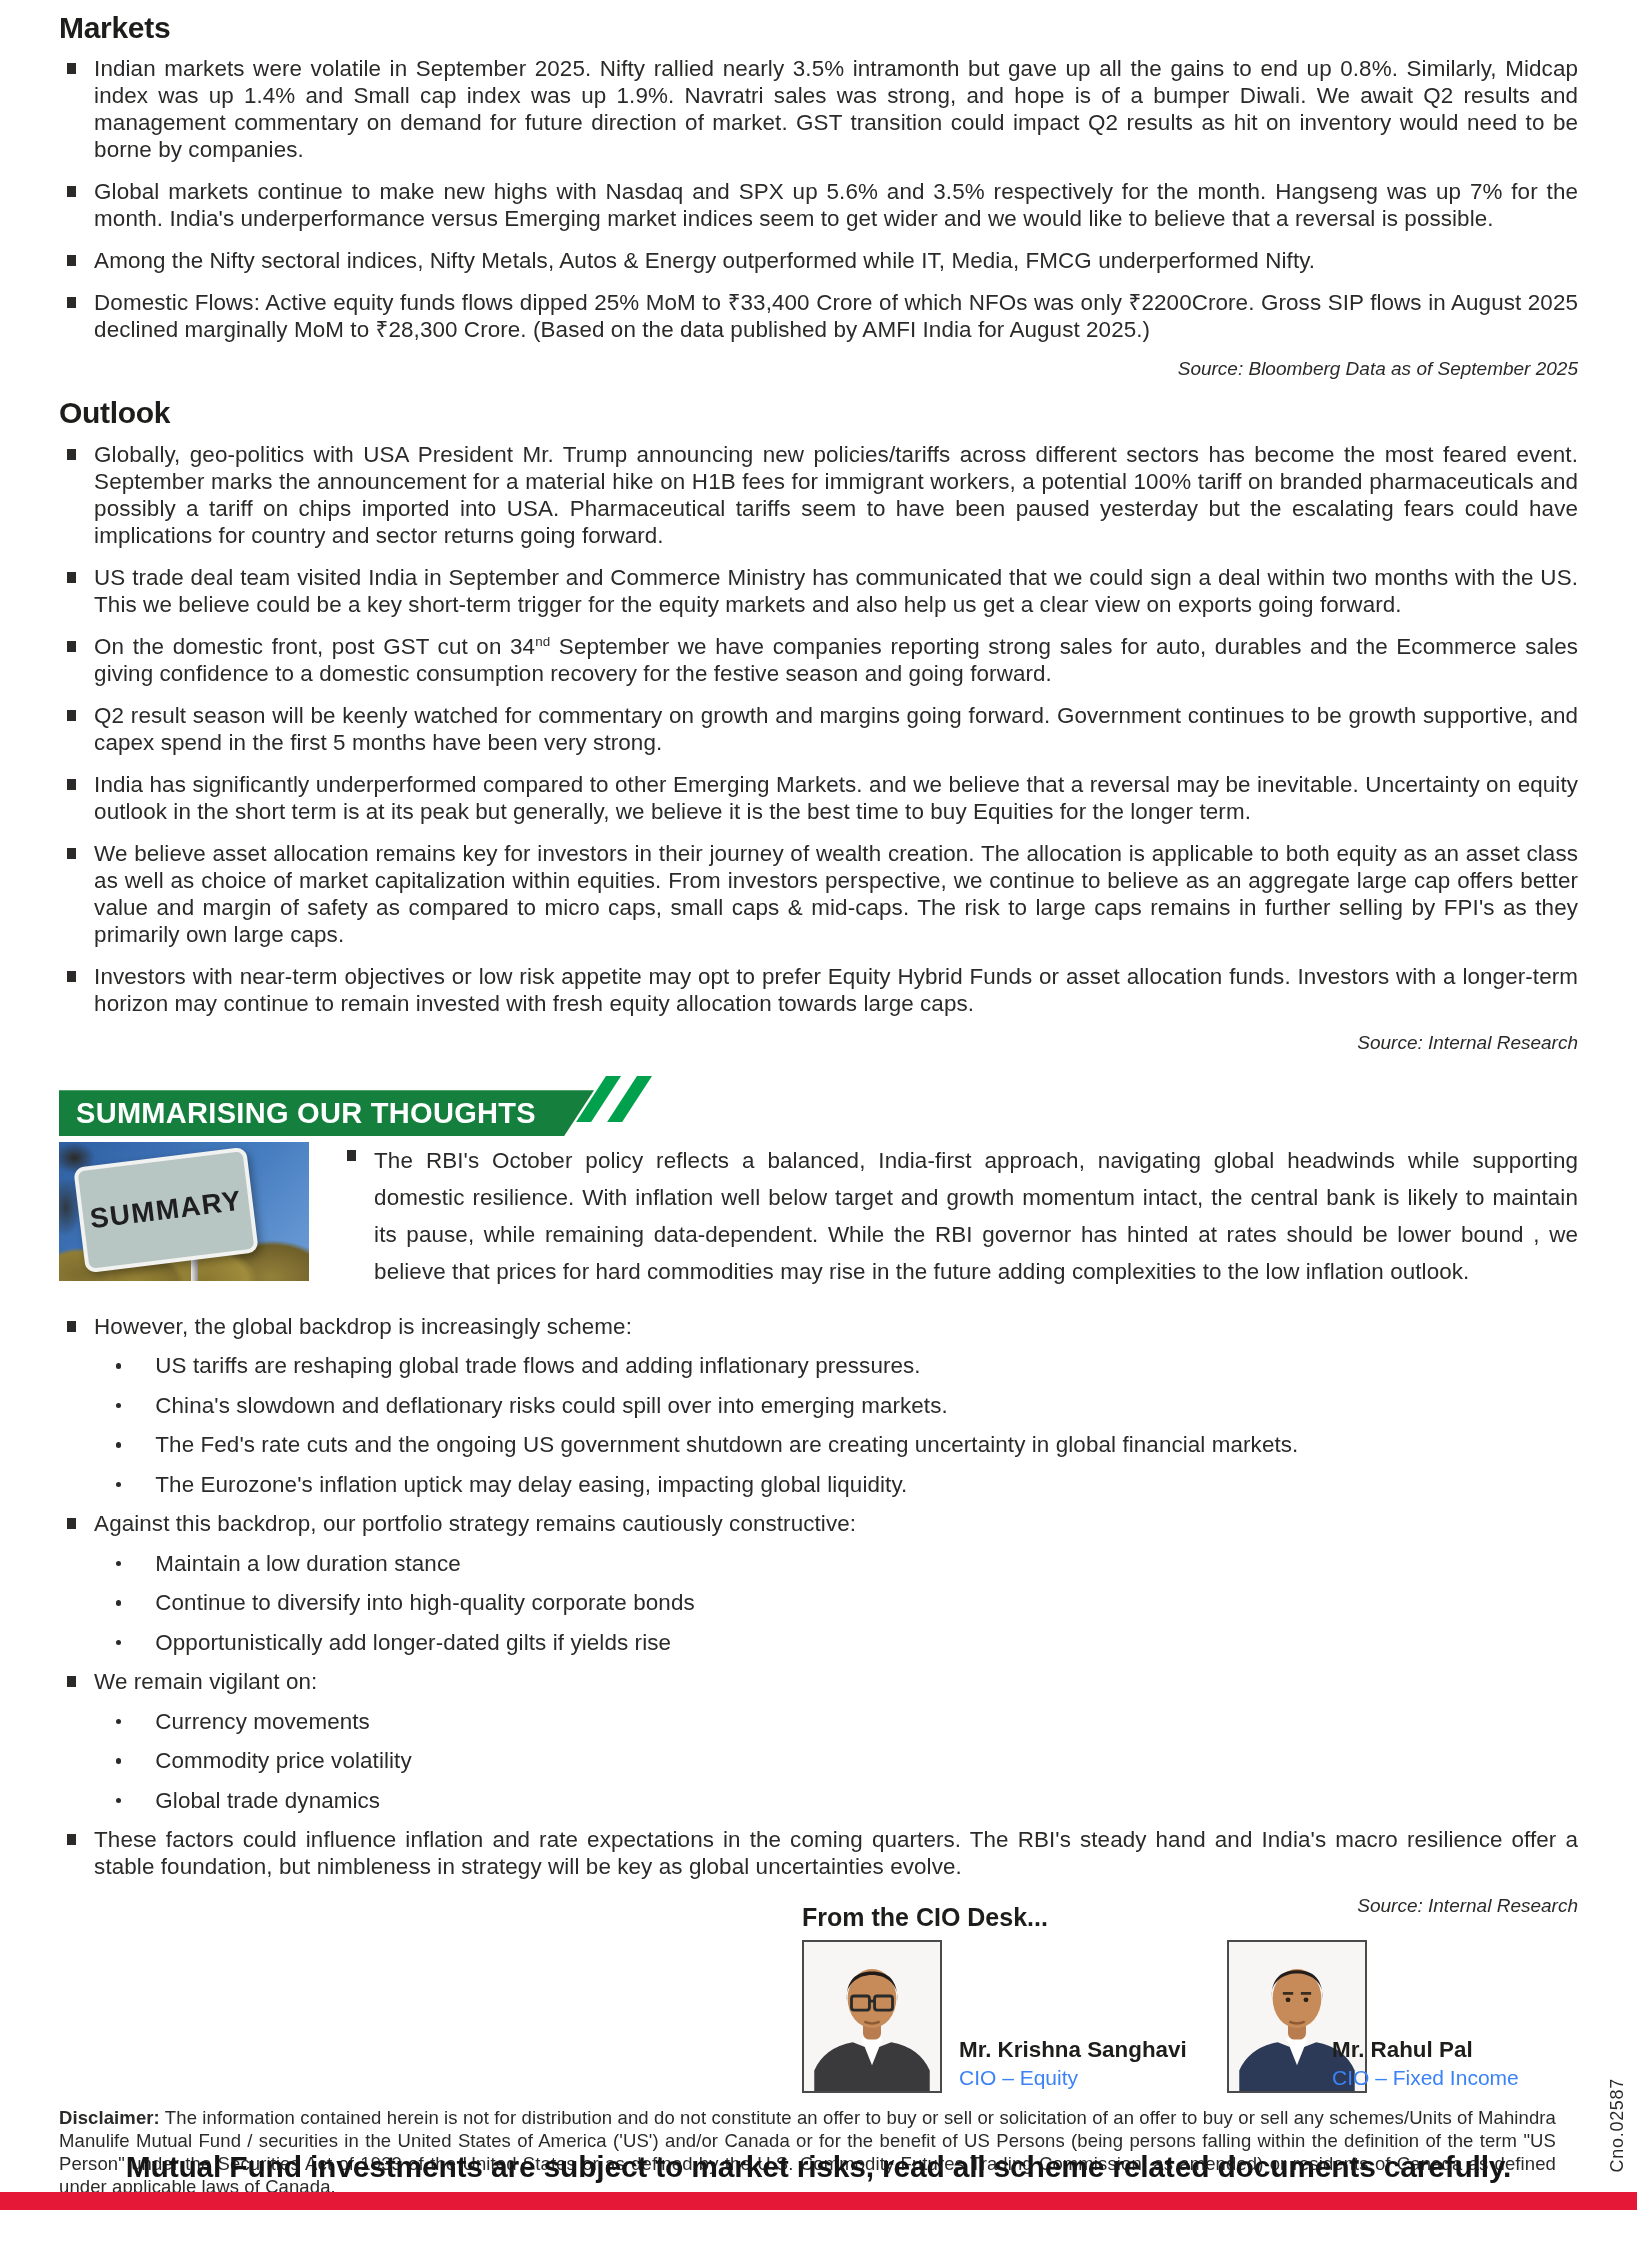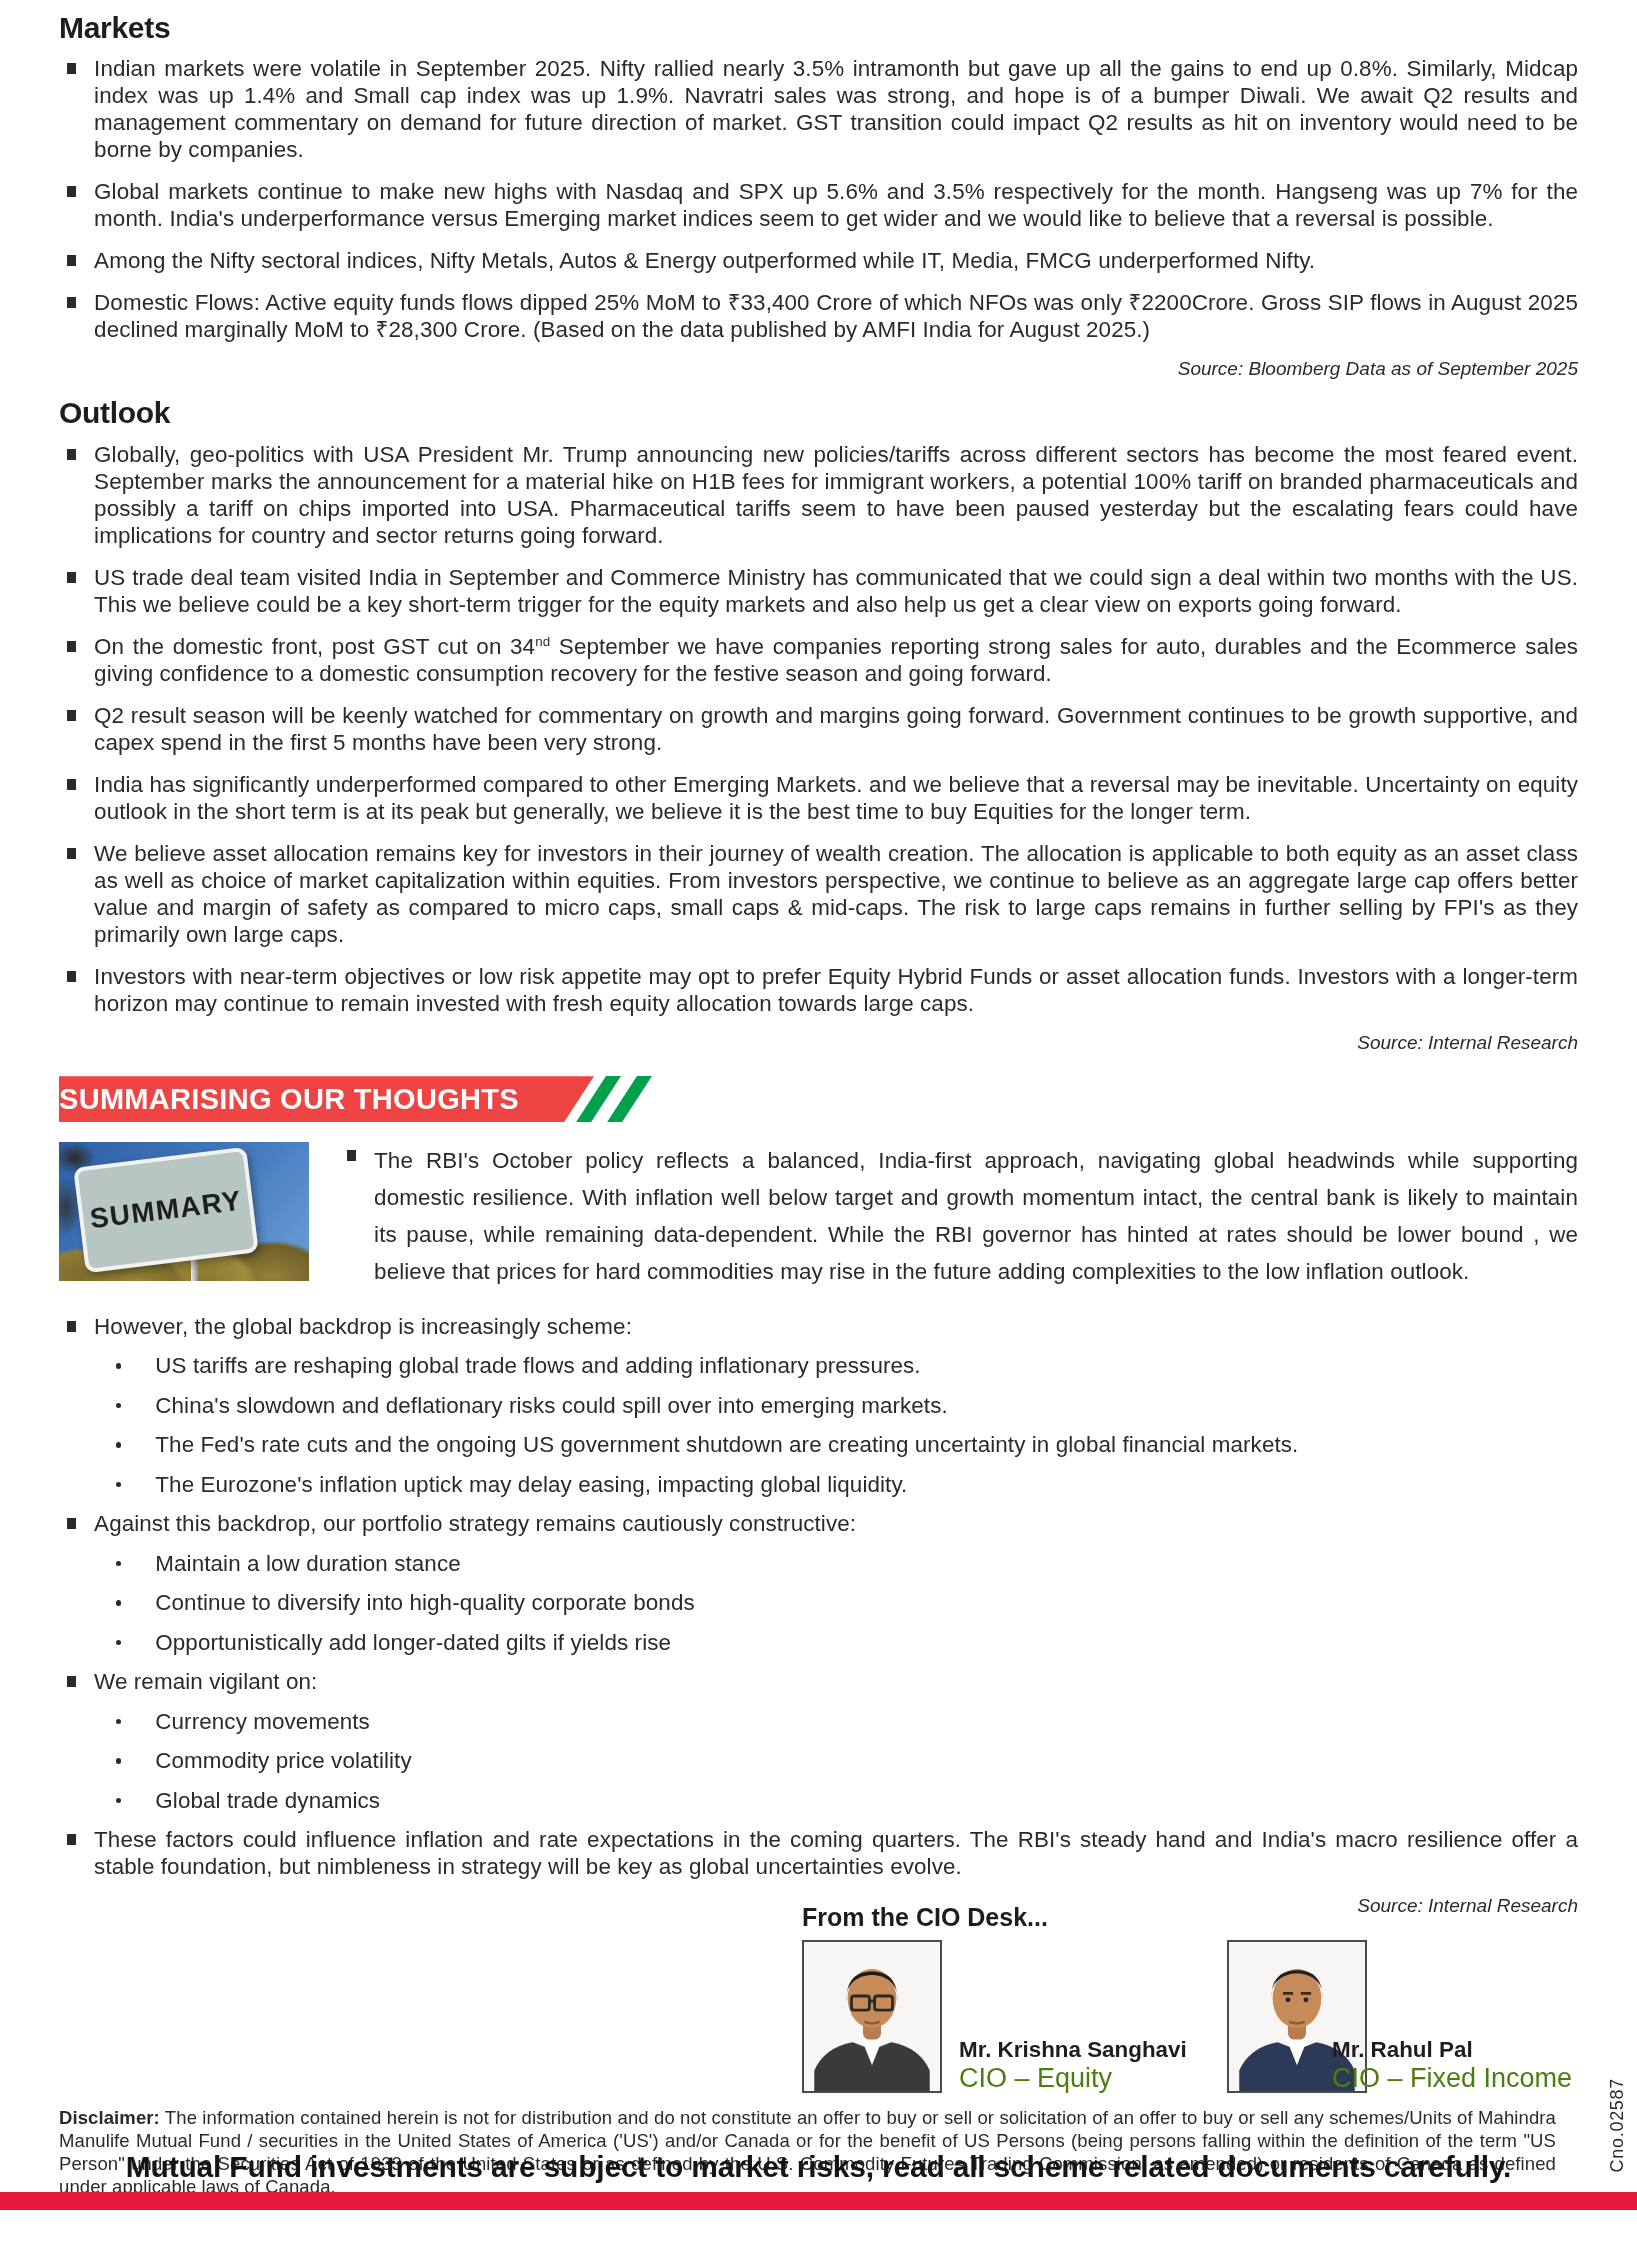--- a/index.html
+++ b/index.html
@@ -12,23 +12,23 @@
   .b{display:flex;align-items:flex-start;margin:0 0 15px 0;}
   .sq{width:8.6px;height:11.2px;background:#2b2a29;margin:8px 18.5px 0 8px;flex:none;}
   .bt{font-size:22.4px;line-height:27px;text-align:justify;letter-spacing:0.1px;flex:1;}
   .src{font-size:19px;font-style:italic;text-align:right;margin:1.3px 0 16px 0;color:#2b2a29;}
   .src.tight{margin:5.3px 0 0 0;}
   sup{font-size:60%;vertical-align:super;line-height:0;}
 
   
   .banner{position:relative;height:46px;margin-top:22.4px;}
   .banner-red{
-    position:absolute;left:0;top:0;width:535px;height:46px;background:#ef4444;
+    position:absolute;left:0;top:14px;width:535px;height:46px;background:#15803d;
     clip-path:polygon(0 0,100% 0,calc(100% - 30px) 100%,0 100%);
-    display:flex;align-items:center;box-sizing:border-box;
+    display:flex;align-items:center;padding-left:17px;box-sizing:border-box;
   }
   .banner-label{color:#ffffff;font-size:29px;font-weight:700;letter-spacing:0.3px;white-space:nowrap;}
   .stripe{position:absolute;top:0;width:14.5px;height:46px;background:#00A04D;transform:skewX(-33deg);transform-origin:top left;}
   .s1{left:547px;}.s2{left:578px;}
 
   
   .summary-row{display:flex;gap:30px;margin-top:20px;}
   .summary-img{width:250px;height:139px;position:relative;overflow:hidden;flex:none;
     background:linear-gradient(135deg,#2e5fa3 0%,#467dc0 55%,#6f9fd8 100%);}
   .branches{position:absolute;top:0;left:0;width:86px;height:99px;
@@ -62,21 +62,21 @@
 
   
   .cio-title{position:absolute;left:802px;top:1903px;font-size:25px;font-weight:700;color:#1d1d1b;}
   .photo{position:absolute;width:140px;height:153px;border:2px solid #4a4a4a;background:#ffffff;box-sizing:border-box;}
   .photo1{left:802px;top:1940px;}
   .photo2{left:1227px;top:1940px;}
   .cap{position:absolute;}
   .cap1{left:959px;top:2035px;}
   .cap2{left:1332px;top:2035px;}
   .cap-name{font-size:22.4px;font-weight:700;color:#1d1d1b;line-height:30px;}
-  .cap-role{font-size:27px;color:#4d7c0f;line-height:26.4px;}
+  .cap-role{font-size:21px;color:#3b82f6;line-height:26.4px;}
 
   
   .disclaimer{position:absolute;left:59px;right:81px;top:2106px;font-size:18.5px;line-height:23px;text-align:justify;letter-spacing:0.1px;}
   .disclaimer b{font-weight:700;}
   .footer-statement{position:absolute;left:59px;right:59px;bottom:26.4px;text-align:center;
     font-size:30px;font-weight:700;color:#151515;letter-spacing:-0.2px;}
   .red-bar{position:absolute;left:0;right:0;bottom:0;height:18px;background:#E51937;}
   .cno{position:absolute;right:9.2px;top:2078px;writing-mode:vertical-rl;transform:rotate(180deg);
     font-size:18px;color:#2b2a29;letter-spacing:0.7px;}
 </style>

